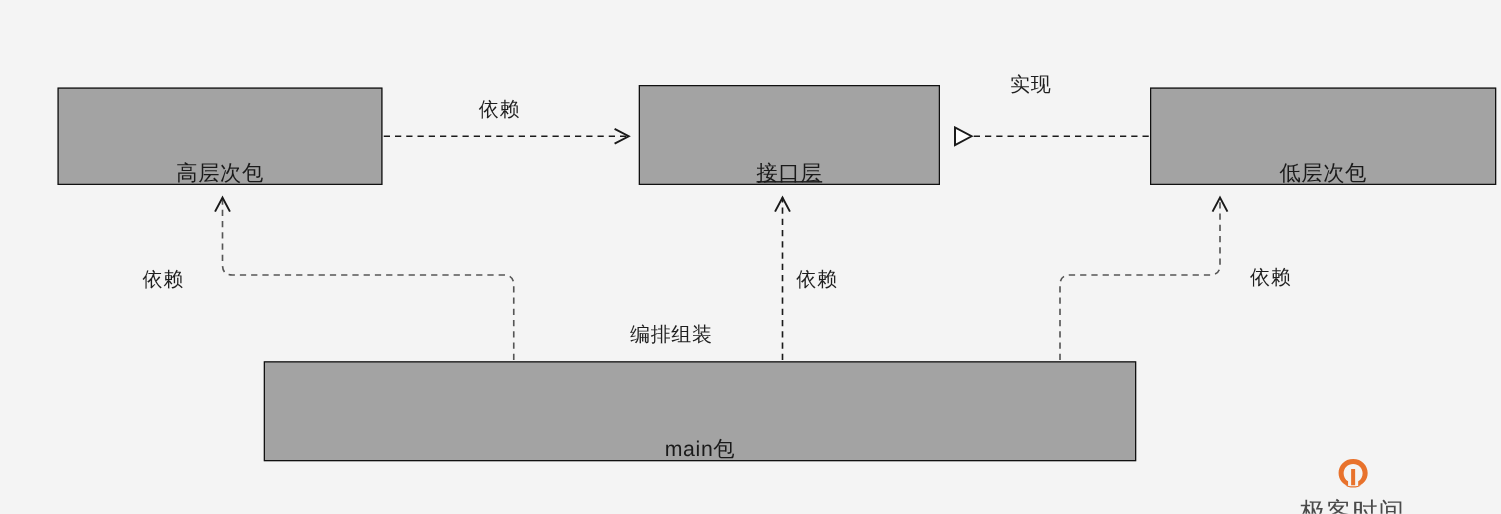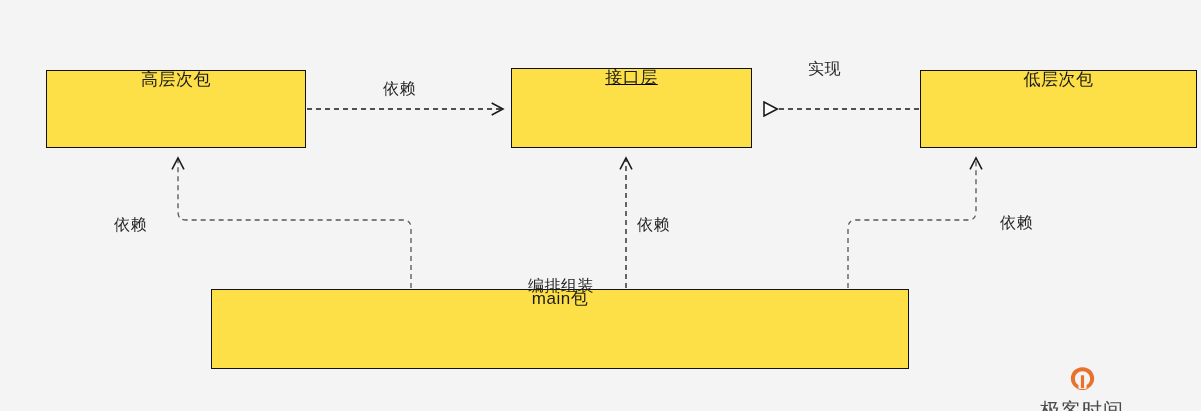--- a/index.html
+++ b/index.html
@@ -22,25 +22,25 @@
   #edges {
     position: absolute;
     left: 0;
     top: 0;
     width: 1201px;
     height: 411px;
     pointer-events: none;
   }
   .node {
     position: absolute;
-    background: #fde047;
+    background: #a3a3a3;
     border: 1.6px solid #111111;
     box-sizing: border-box;
     display: flex;
-    align-items: flex-start;
+    align-items: flex-end;
     justify-content: center;
   }
   .node-label {
     font-size: 17px;
     color: #1a1a1a;
     letter-spacing: 0.5px;
     line-height: 1;
     white-space: nowrap;
   }
   .edge-label {
@@ -54,21 +54,21 @@
   #node-high   { left: 46px;  top: 70px;  width: 260px; height: 78px; }
   #node-iface  { left: 511px; top: 68px;  width: 241px; height: 80px; text-decoration: underline; }
   #node-low    { left: 920px; top: 70px;  width: 277px; height: 78px; }
   #node-main   { left: 211px; top: 289px; width: 698px; height: 80px; }
 
   #label-dep-top    { left: 383px; top: 81px; }
   #label-impl       { left: 808px; top: 61px; }
   #label-dep-left   { left: 114px; top: 217px; }
   #label-dep-mid    { left: 637px; top: 217px; }
   #label-dep-right  { left: 1000px; top: 215px; }
-  #label-assemble   { left: 528px; top: 261px; margin-top: 17px; }
+  #label-assemble   { left: 504px; top: 261px; }
 
   #watermark {
     position: absolute;
     left: 1040px;
     top: 366px;
     display: flex;
     align-items: center;
     gap: 7px;
     flex-direction: column;
   }

